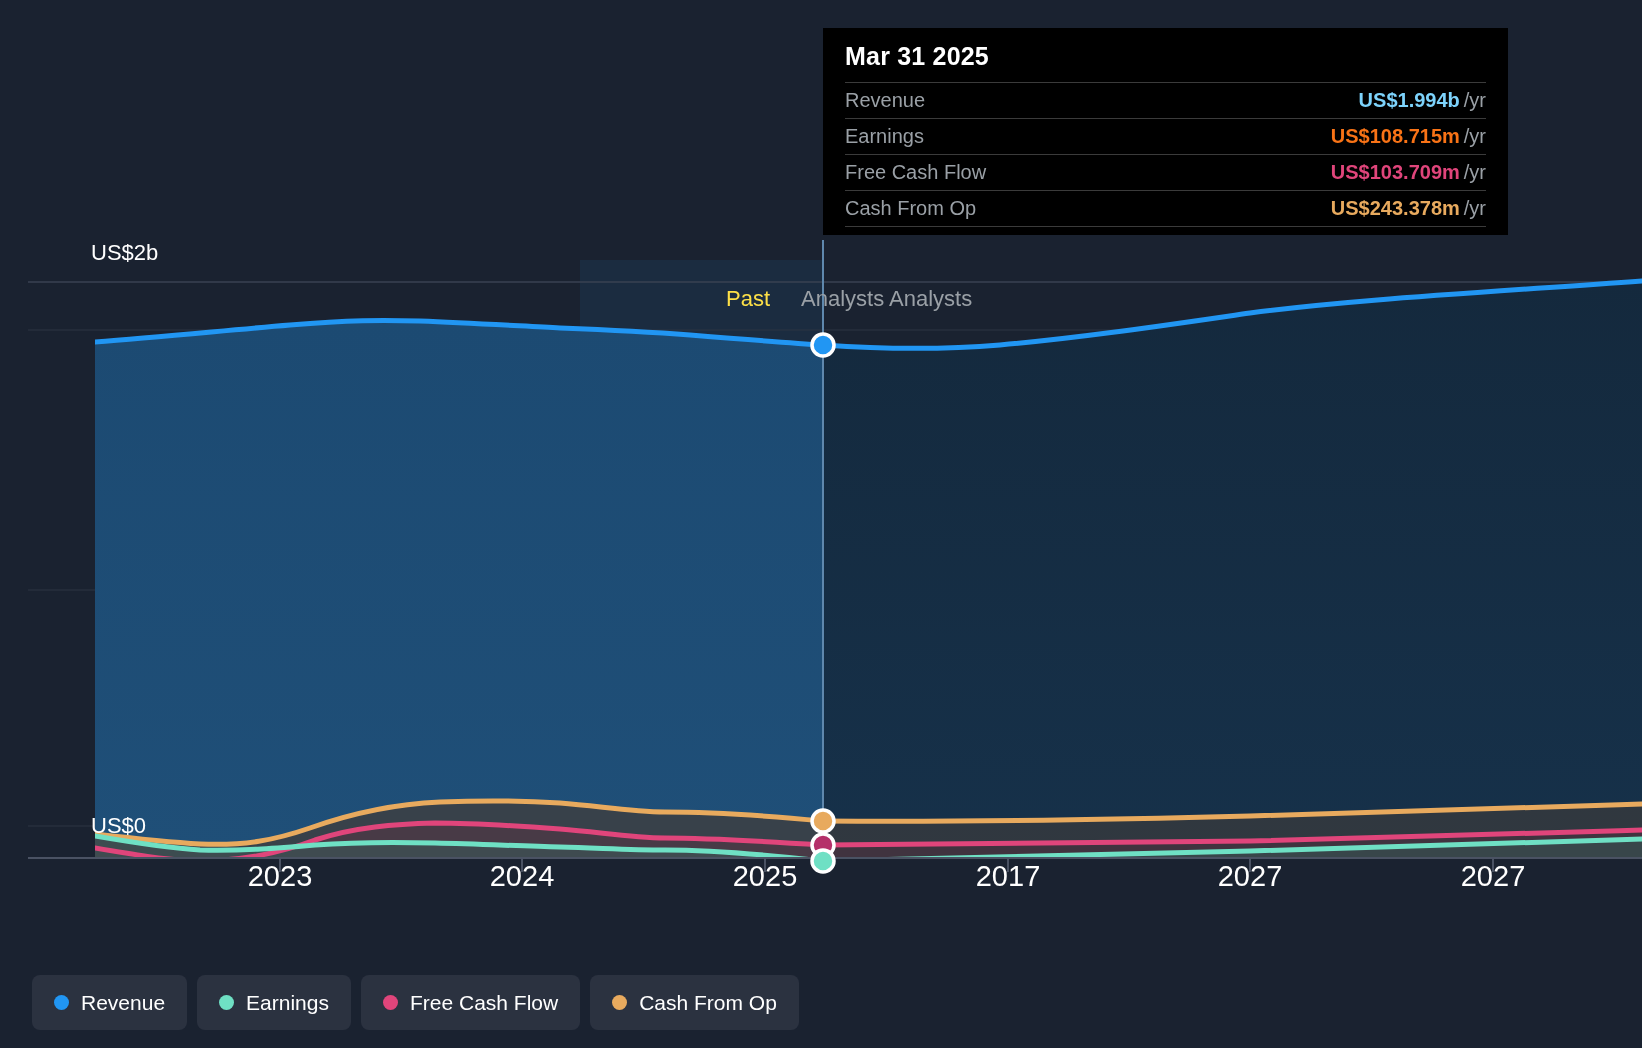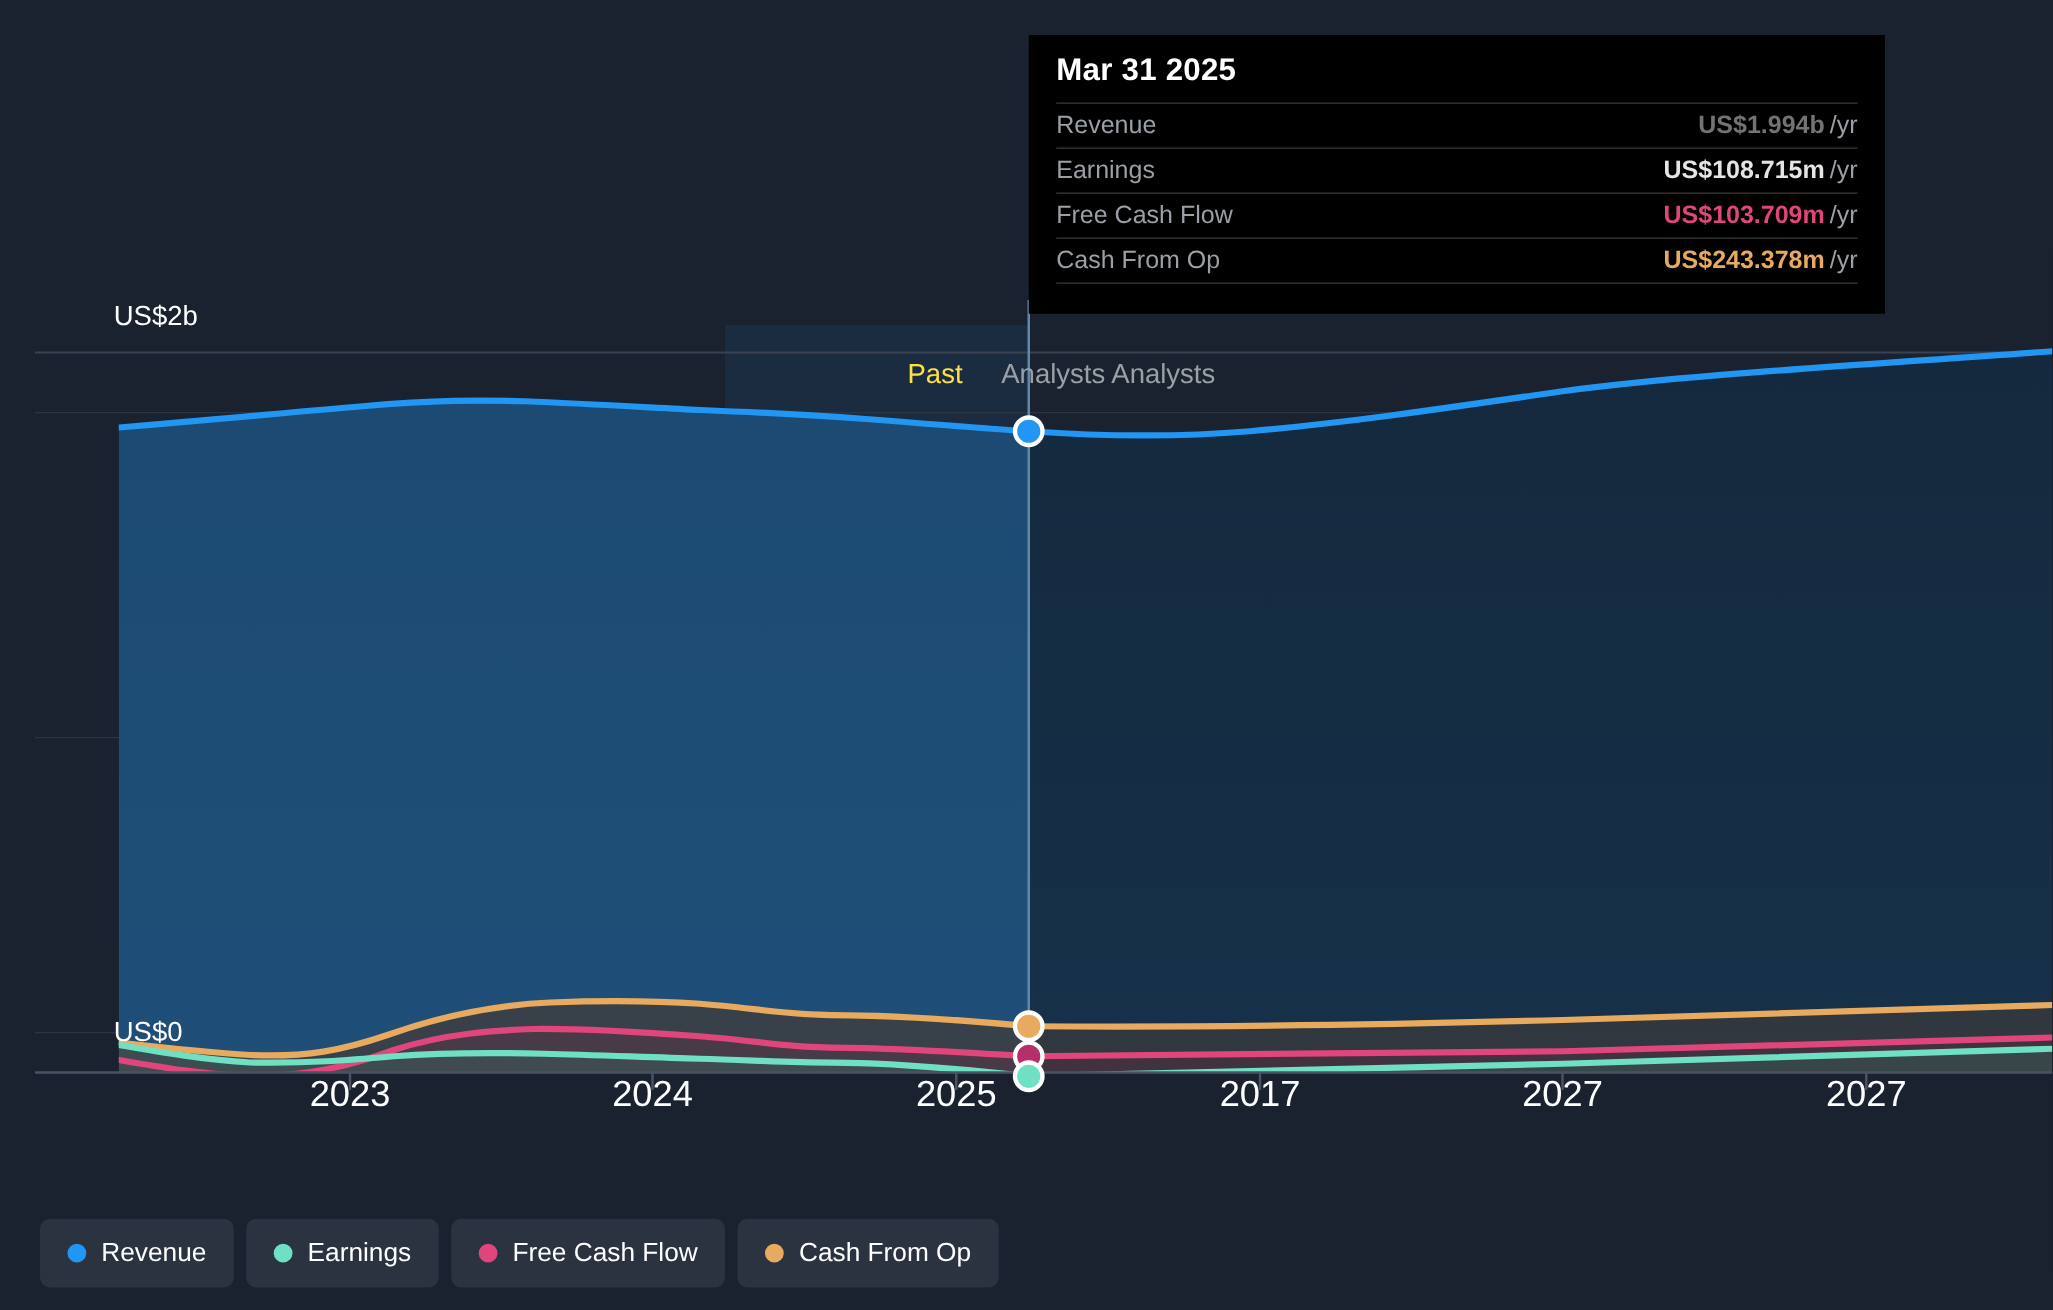--- a/index.html
+++ b/index.html
@@ -29,21 +29,21 @@
     height: 1048px;
     display: block;
   }
   
   .tooltip {
     position: absolute;
     left: 823px;
     top: 28px;
     width: 685px;
     background: #000000;
-    padding: 14px 22px 16px 22px;
+    padding: 14px 22px 0 22px;
     box-sizing: border-box;
     z-index: 40;
   }
   .tooltip-title {
     font-size: 25px;
     font-weight: bold;
     color: #ffffff;
     letter-spacing: .2px;
     padding-bottom: 11px;
   }
@@ -260,28 +260,28 @@
 
   <div class="past-label">Past</div>
   <div class="forecast-label">Analysts Analysts</div>
 
   <div class="tooltip">
     <div class="tooltip-title">Mar 31 2025</div>
 
     <div class="tt-row">
       <span class="tt-label">Revenue</span>
       <span class="tt-val-wrap">
-        <span class="tt-value" style="color:#737373">US$1.994b</span><span class="tt-unit">/yr</span>
+        <span class="tt-value" style="color:#7dd3fc">US$1.994b</span><span class="tt-unit">/yr</span>
       </span>
     </div>
 
     <div class="tt-row">
       <span class="tt-label">Earnings</span>
       <span class="tt-val-wrap">
-        <span class="tt-value" style="color:#e5e5e5">US$108.715m</span><span class="tt-unit">/yr</span>
+        <span class="tt-value" style="color:#f97316">US$108.715m</span><span class="tt-unit">/yr</span>
       </span>
     </div>
 
     <div class="tt-row">
       <span class="tt-label">Free Cash Flow</span>
       <span class="tt-val-wrap">
         <span class="tt-value" style="color:#e0457b">US$103.709m</span><span class="tt-unit">/yr</span>
       </span>
     </div>
 

